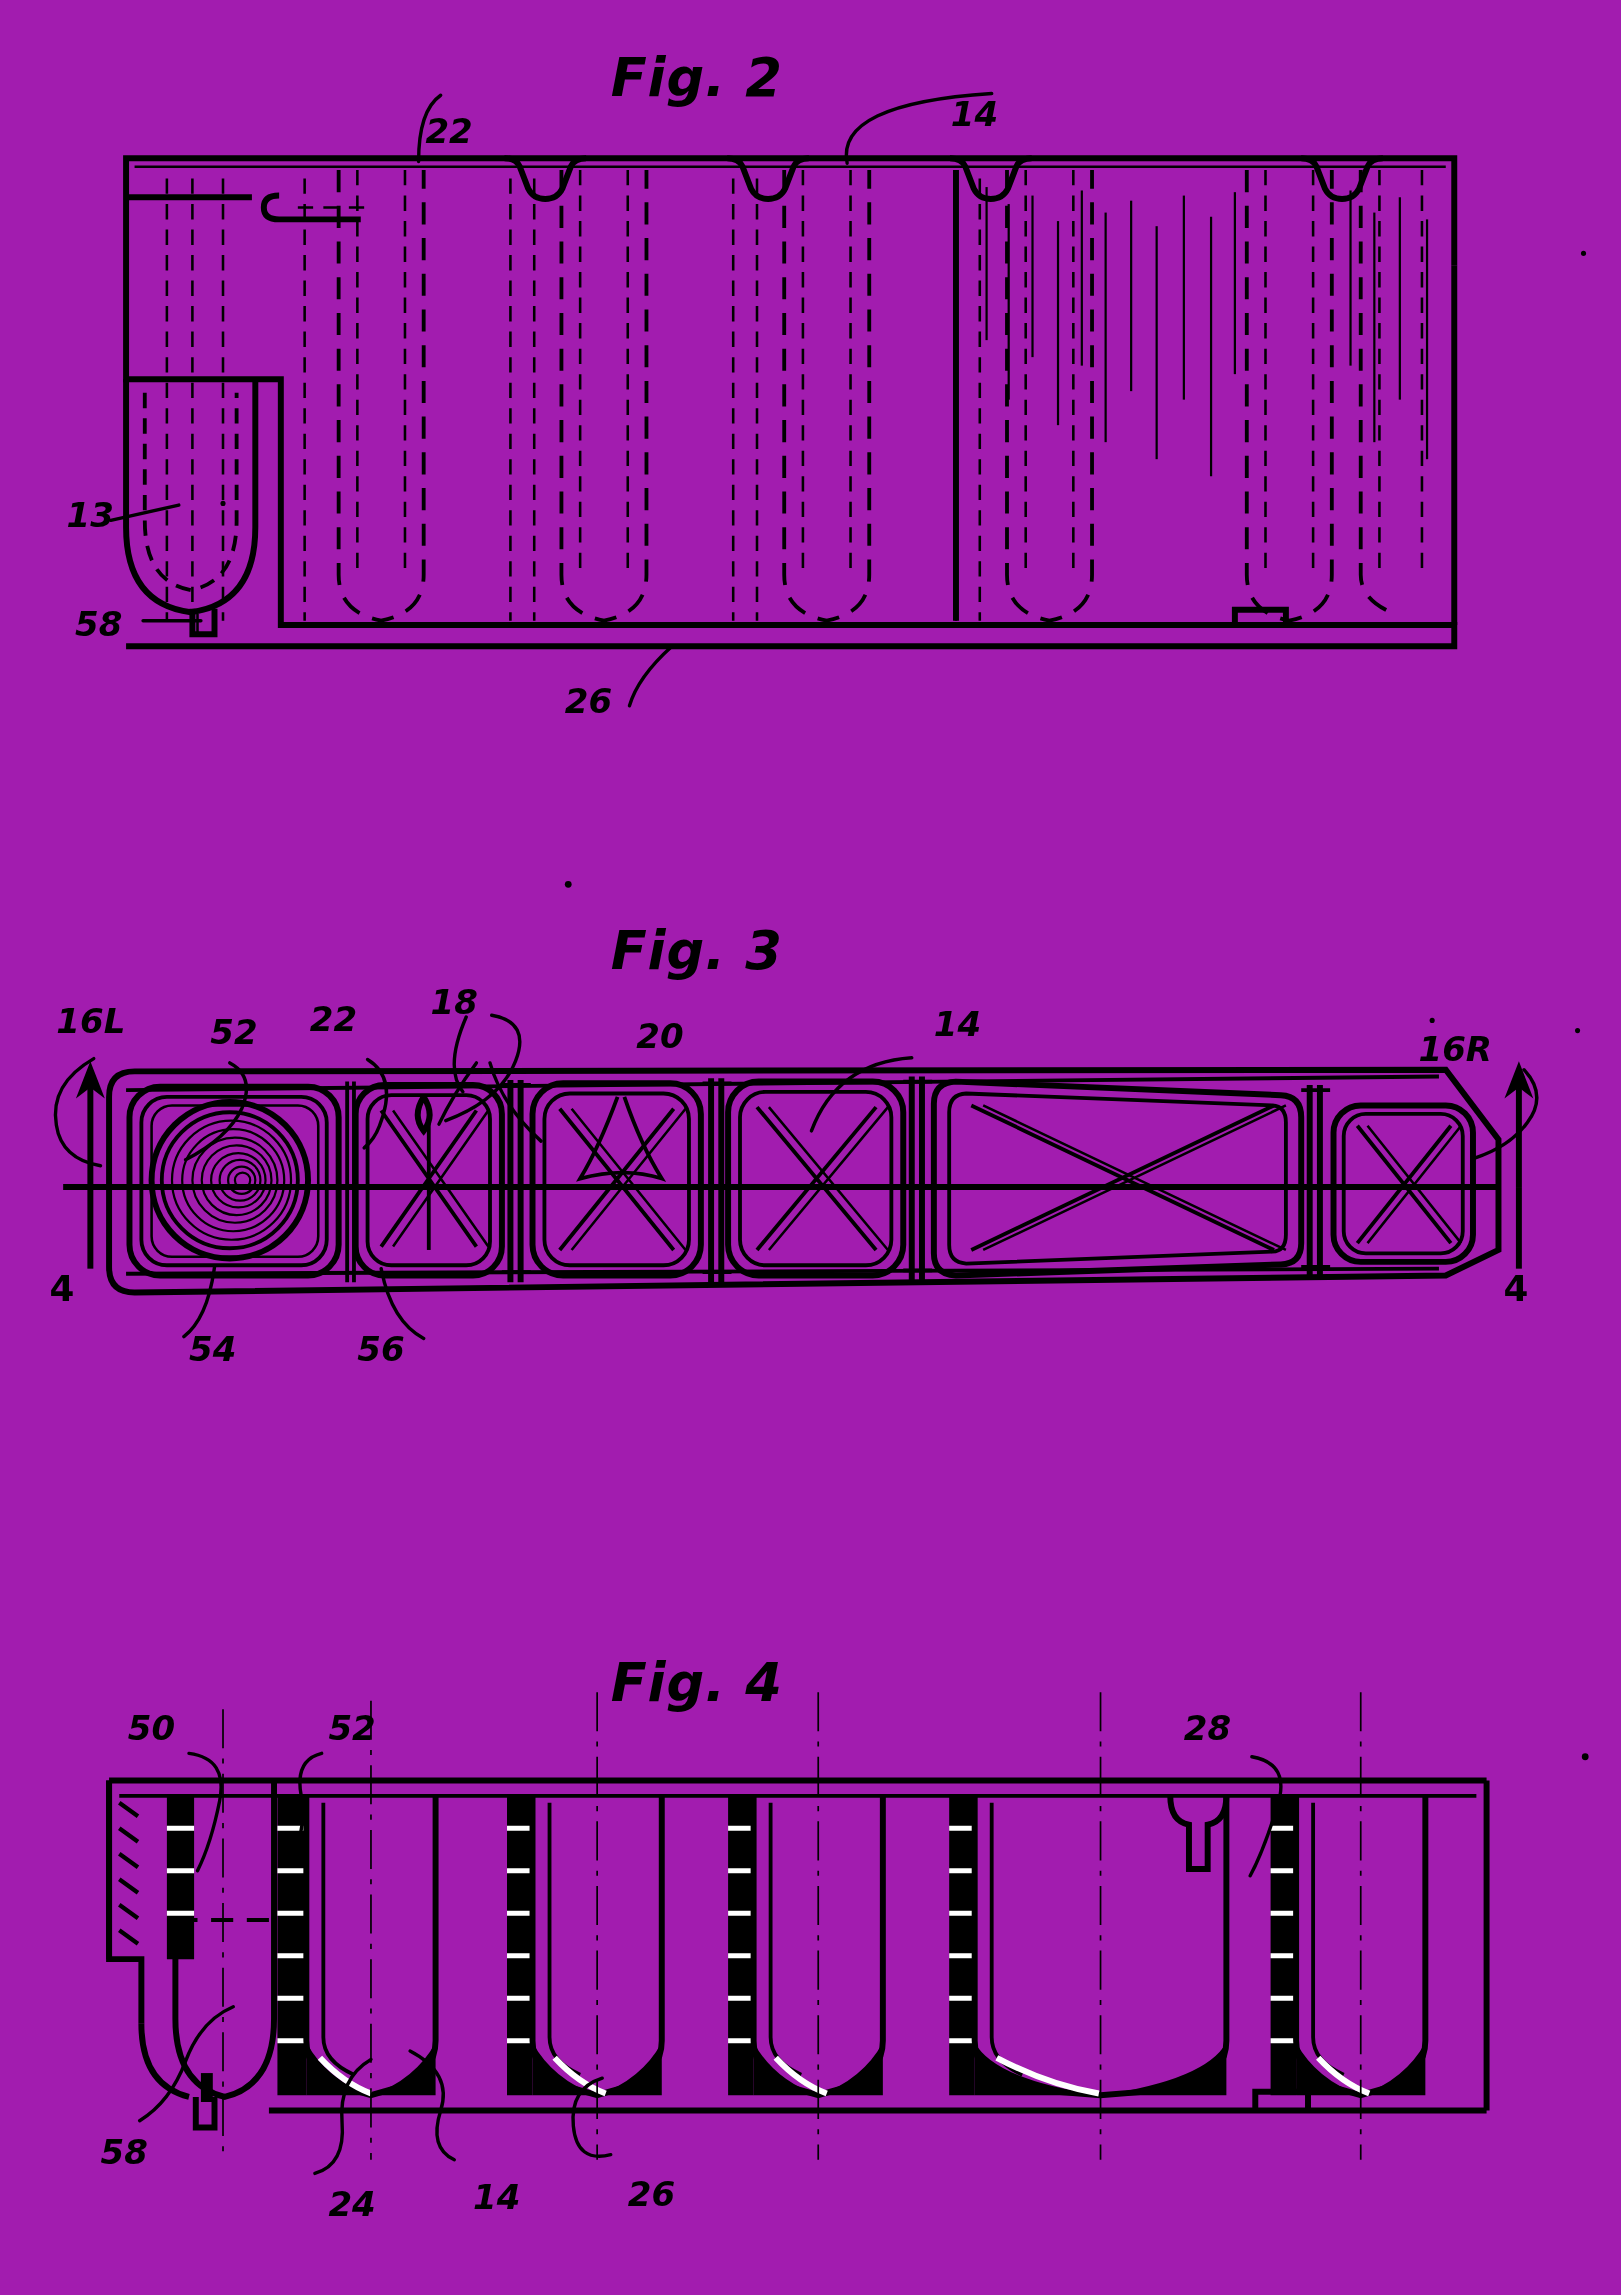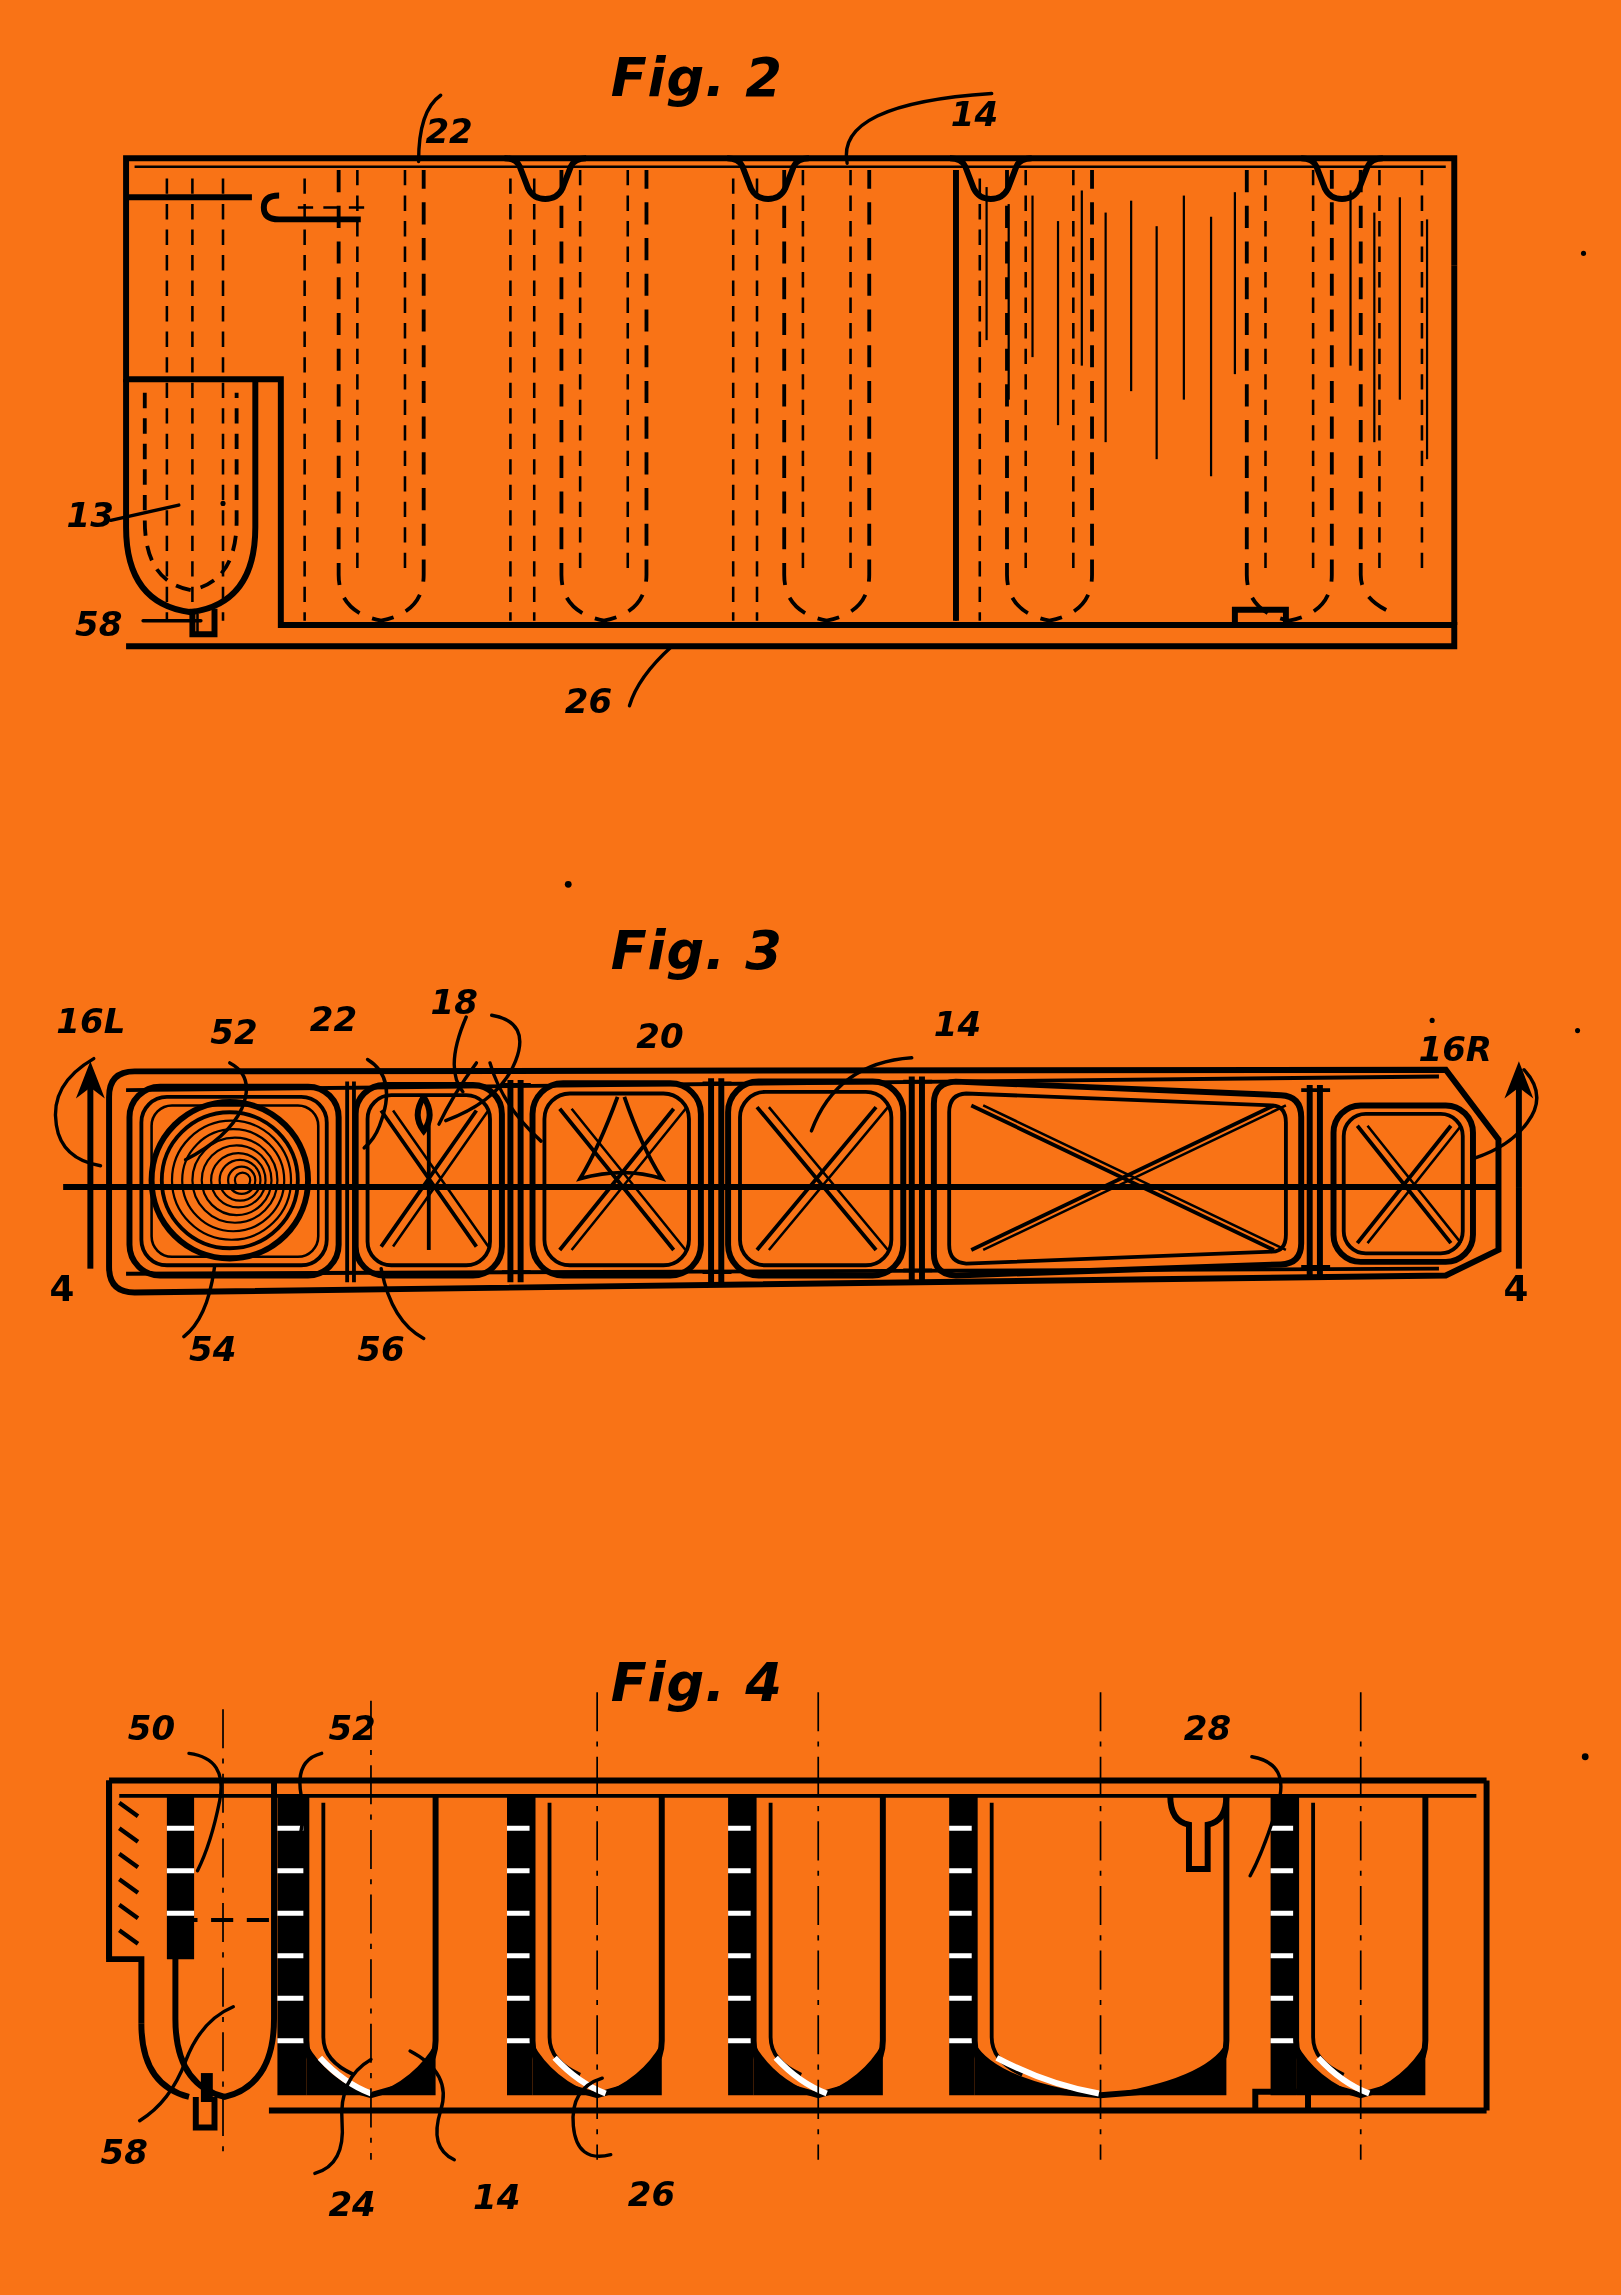--- a/index.html
+++ b/index.html
@@ -1,21 +1,21 @@
 <!DOCTYPE html>
 <html style="font-size:13.6px"><head>
 <meta charset="utf-8">
 <style>
   html,body{margin:0;padding:0;background:#fff;}
   body{
     width:1622px;height:2295px;
     font-family:"Liberation Sans", sans-serif;
     color:#000;overflow:hidden;position:relative;
   }
-  #sheet{position:absolute;inset:0;background:#f97316;}
+  #sheet{position:absolute;inset:0;background:#a21caf;}
   svg#drawing{position:absolute;left:0;top:0;width:1622px;height:2295px;}
 
   .fig-title{
     font-family:"DejaVu Sans", sans-serif;
     font-style:italic;font-weight:bold;
     font-size:62px;letter-spacing:1px;
   }
   .ref{
     font-family:"DejaVu Sans", sans-serif;
     font-style:italic;font-weight:bold;

